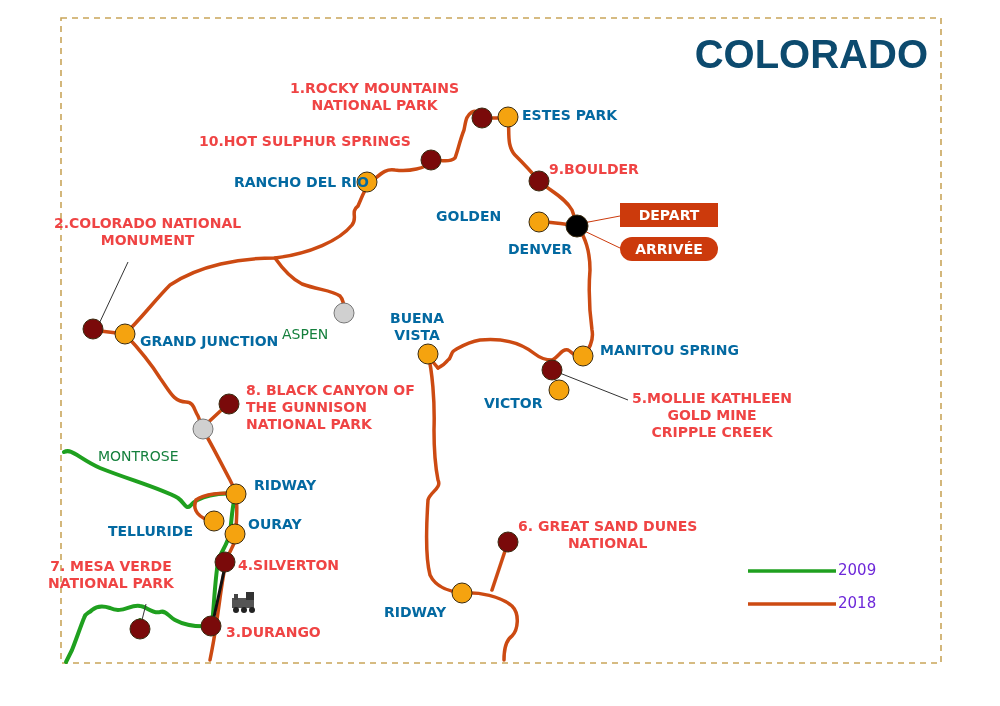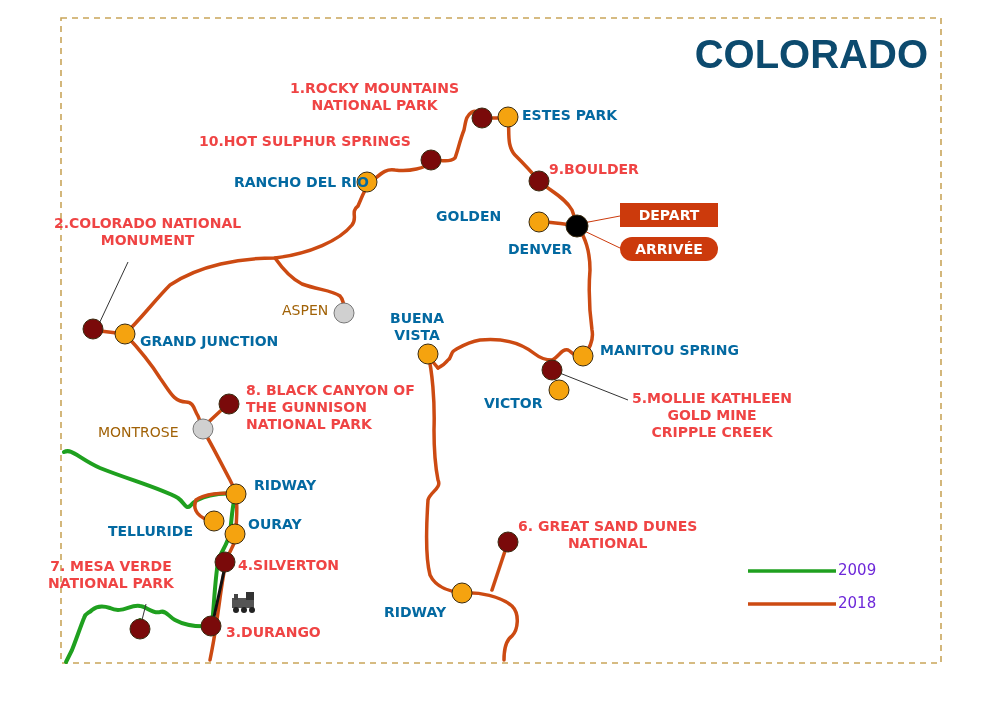--- a/index.html
+++ b/index.html
@@ -1,21 +1,21 @@
 <!DOCTYPE html>
 <html><head>
 <meta charset="utf-8">
 <style>
   html, body { margin:0; padding:0; background:#ffffff; }
   body { width:1000px; height:706px; position:relative; overflow:hidden; font-family:"DejaVu Sans", sans-serif; }
   #map { position:absolute; left:0; top:0; width:1000px; height:706px; }
   .lbl { position:absolute; font-weight:bold; font-size:14px; line-height:17px; white-space:nowrap; letter-spacing:0px; }
   .lbl.city { color:#0369a1; }
   .lbl.site { color:#ef4444; text-align:center; }
-  .lbl.grey { color:#a16207; font-weight:normal; }
+  .lbl.grey { color:#15803d; font-weight:normal;margin-top:24px; }
   .title { position:absolute; right:72px; top:32px; font-weight:bold; font-size:40px; color:#0c4a6e; font-family:Liberation Sans, sans-serif; letter-spacing:0px; }
   .tag { position:absolute; background:#cc3a0c; color:#ffffff; font-weight:bold; font-size:14px; text-align:center; line-height:24px; height:24px; width:98px; }
   .legend-label { position:absolute; font-size:15px; color:#6d28d9; font-family:"DejaVu Sans", sans-serif; }
 </style>
 </head>
 <body>
 
 <svg id="map" viewBox="0 0 1000 706" xmlns="http://www.w3.org/2000/svg">
 
   <rect x="61" y="18" width="880" height="645" fill="none" stroke="#c9a55a" stroke-width="1.6" stroke-dasharray="6,5"></rect>

